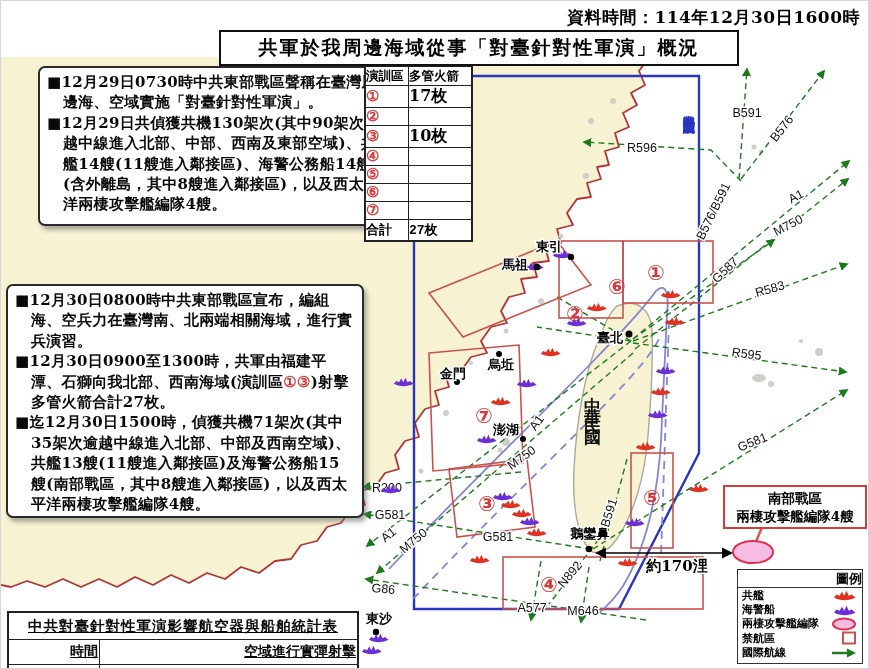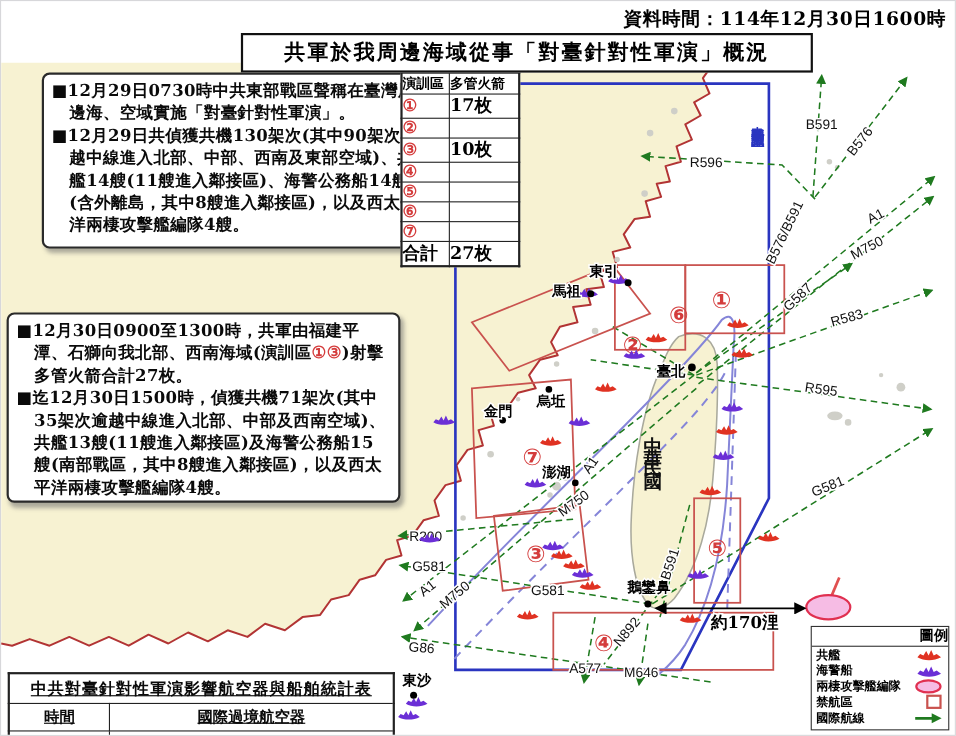--- a/index.html
+++ b/index.html
@@ -21,26 +21,26 @@
   #title-box span{font-family:"DejaVu Serif",serif;font-size:19px;font-weight:bold;letter-spacing:2px;color:#000;}
   #block1{left:5px;top:65px;width:358px;padding:4px 7px 9px 7px;margin-left:32px;}
   #block2{left:5px;top:283px;width:358px;padding:4px 7px 2px 7px;}
   table{border-collapse:collapse;background:#fff;}
   #rocket-table{position:absolute;left:363px;top:64px;z-index:3;}
   #rocket-table table{border:2px solid #222;}
   #rocket-table td,#rocket-table th{border:1.5px solid #222;font-family:"DejaVu Serif",serif;text-align:left;padding:0;}
   #rocket-table th{font-size:12.5px;font-weight:bold;height:18px;}
   #rocket-table td.zone{width:42px;font-size:15px;height:17px;line-height:1;}
   #rocket-table td.cnt{width:62px;font-size:16px;font-weight:bold;}
-  #rocket-table td.tot{font-size:16px;font-weight:bold;height:20px;}
+  #rocket-table td.tot{font-size:13px;font-weight:bold;height:20px;font-family:Liberation Mono, monospace;}
   #stats-table{position:absolute;left:6px;top:610px;z-index:3;background:#701a75;text-decoration:underline;}
   #stats-table table{border:2px solid #222;width:352px;}
   #stats-table td{border:1.6px solid #222;font-family:"DejaVu Serif",serif;text-align:center;font-weight:bold;color:#0a0a0a;}
   #stats-table .ttl{font-size:14.5px;height:24px;letter-spacing:1px;}
-  #stats-table .hdr{font-size:14px;height:22px;}
+  #stats-table .hdr{font-size:14px;height:22px;text-align:right;}
   #stats-table .val{font-size:19px;height:25px;}
   #stats-table td.c1{width:88px;}
   #callout{position:absolute;left:722px;top:484px;width:140px;height:40px;z-index:3;background:#fff;
            border:2px solid var(--accent_red,#e04040);display:flex;flex-direction:column;align-items:center;justify-content:center;}
   #callout div{font-family:"DejaVu Serif",serif;font-size:13.5px;font-weight:bold;line-height:1.35;color:#000;}
   #legend{position:absolute;left:736px;top:568px;width:124px;height:93px;z-index:3;background:#fff;border:1.8px solid #333;}
   #legend .lg-title{text-align:right;font-family:"DejaVu Serif",serif;font-size:13px;font-weight:bold;
                     border-bottom:1.5px solid #333;height:17px;line-height:17px;}
   .lg-row{display:flex;align-items:center;justify-content:space-between;height:14.4px;padding:0 5px 0 4px;}
   .lg-row .lg-label{font-family:Liberation Sans, sans-serif;font-size:11px;font-weight:bold;white-space:nowrap;}
@@ -255,20 +255,21 @@
   <div id="timestamp">資料時間：114年12月30日1600時</div>
   <div id="title-box">
     <span>共軍於我周邊海域從事「對臺針對性軍演」概況</span>
   </div>
 
   <div class="panel" id="block1">
     <p class="bullet">■12月29日0730時中共東部戰區聲稱在臺灣周邊海、空域實施「對臺針對性軍演」。</p>
     <p class="bullet">■12月29日共偵獲共機130架次(其中90架次逾越中線進入北部、中部、西南及東部空域)、共艦14艘(11艘進入鄰接區)、海警公務船14艘(含外離島，其中8艘進入鄰接區)，以及西太平洋兩棲攻擊艦編隊4艘。</p>
   </div>
   <div class="panel" id="block2">
+    <p class="bullet">■12月30日0800時中共東部戰區宣布，編組海、空兵力在臺灣南、北兩端相關海域，進行實兵演習。</p>
     <p class="bullet">■12月30日0900至1300時，共軍由福建平潭、石獅向我北部、西南海域(演訓區<span class="circ-red">①</span><span class="circ-red">③</span>)射擊多管火箭合計27枚。</p>
     <p class="bullet">■迄12月30日1500時，偵獲共機71架次(其中35架次逾越中線進入北部、中部及西南空域)、共艦13艘(11艘進入鄰接區)及海警公務船15艘(南部戰區，其中8艘進入鄰接區)，以及西太平洋兩棲攻擊艦編隊4艘。</p>
   </div>
 
   <div id="rocket-table">
     <table>
       <tbody>
           <tr>
         <th>演訓區</th>
         <th>多管火箭</th>
@@ -310,30 +311,34 @@
   </div>
 
   <div id="stats-table">
     <table>
       <tbody>
           <tr>
             <td class="ttl" colspan="2">中共對臺針對性軍演影響航空器與船舶統計表</td>
           </tr>
       <tr>
         <td class="hdr c1">時間</td>
-        <td class="hdr">國際過境航空器</td>
+        <td class="hdr">空域進行實彈射擊</td>
       </tr>
       <tr>
         <td class="val c1">12月30日</td>
         <td class="val">941架次</td>
       </tr>
     </tbody>
       </table>
   </div>
 
+  <div id="callout">
+    <div>南部戰區</div>
+    <div>兩棲攻擊艦編隊4艘</div>
+  </div>
 
   <div id="legend">
     <div class="lg-title">圖例</div>
     <div class="lg-row">
       <span class="lg-label">共艦</span>
       <svg width="24" height="12">
           <use href="#ship" xlink:href="#ship" class="ship-red" x="0" y="0" width="24" height="12"></use>
         </svg>
     </div>
     <div class="lg-row">

